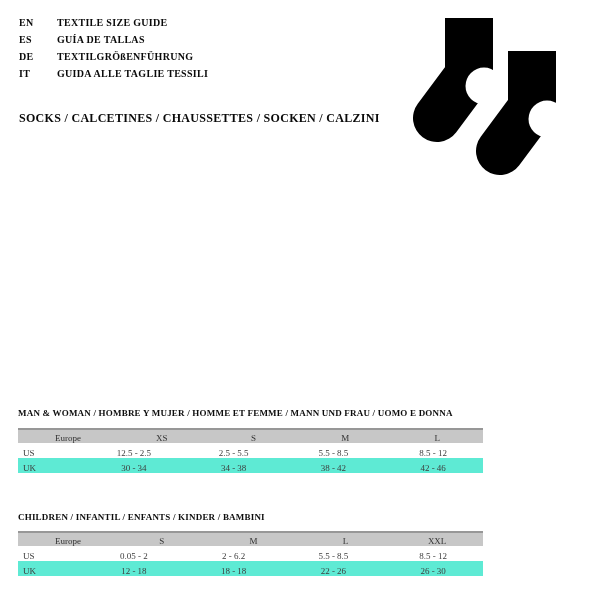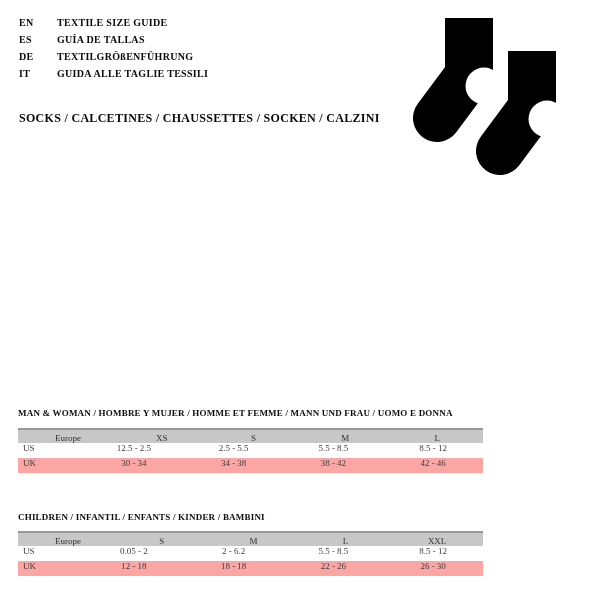--- a/index.html
+++ b/index.html
@@ -18,22 +18,22 @@
 
   
   .socks-icon{position:absolute;left:413px;top:18px;width:143px;height:157px;}
 
   
   .tbl-title{position:absolute;left:18px;font-weight:bold;font-size:9px;letter-spacing:0.2px;
              color:#0d0d0d;white-space:nowrap;}
   .tbl{position:absolute;left:18px;width:465px;font-size:9px;color:#3d3d3d;}
   .hrow{display:flex;height:15px;align-items:flex-end;background:#c7c7c7;
         border-top:2px solid #979797;box-sizing:border-box;color:#333333;padding-left:32px;}
-  .drow{display:flex;height:15px;align-items:flex-start;background:#ffffff;}
-  .drow.alt{background:#fca5a5;}
+  .drow{display:flex;height:15px;align-items:flex-end;background:#ffffff;}
+  .drow.alt{background:#5eead4;}
   .c0{width:66px;flex:0 0 66px;padding-left:5px;box-sizing:border-box;text-align:left;}
   .c{flex:1;text-align:center;}
 
   #t1-title{top:408px;} #t1{top:428px;}
   #t2-title{top:512px;} #t2{top:531px;}
 </style>
 </head>
 <body>
 
 <div class="page">

